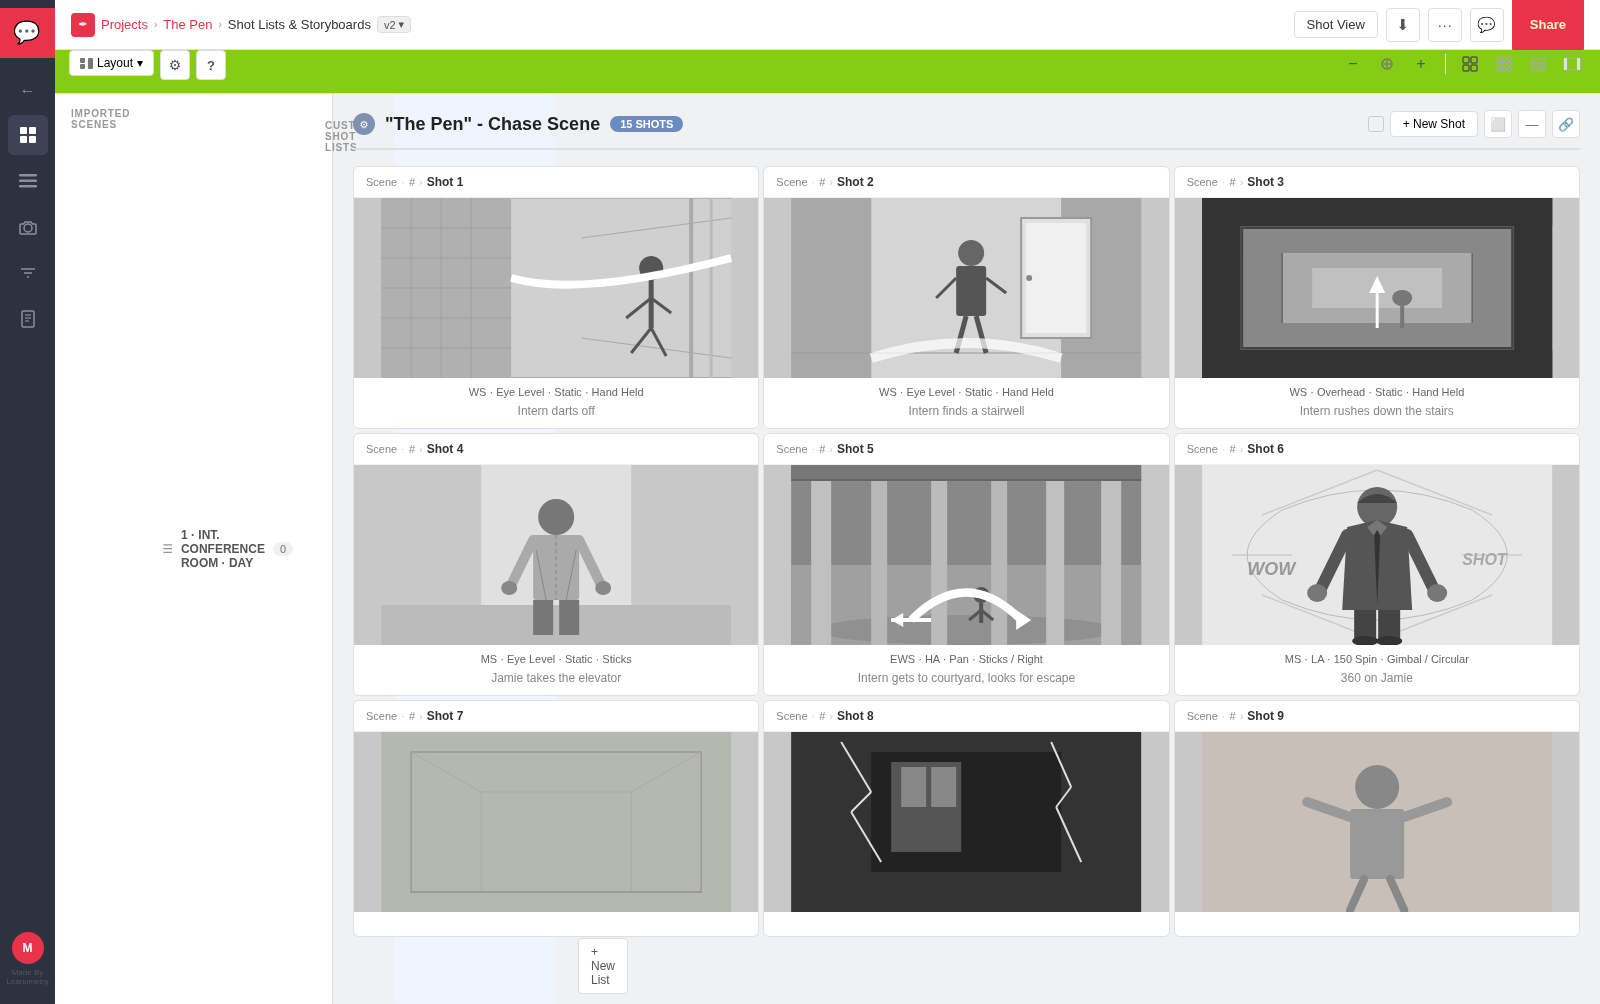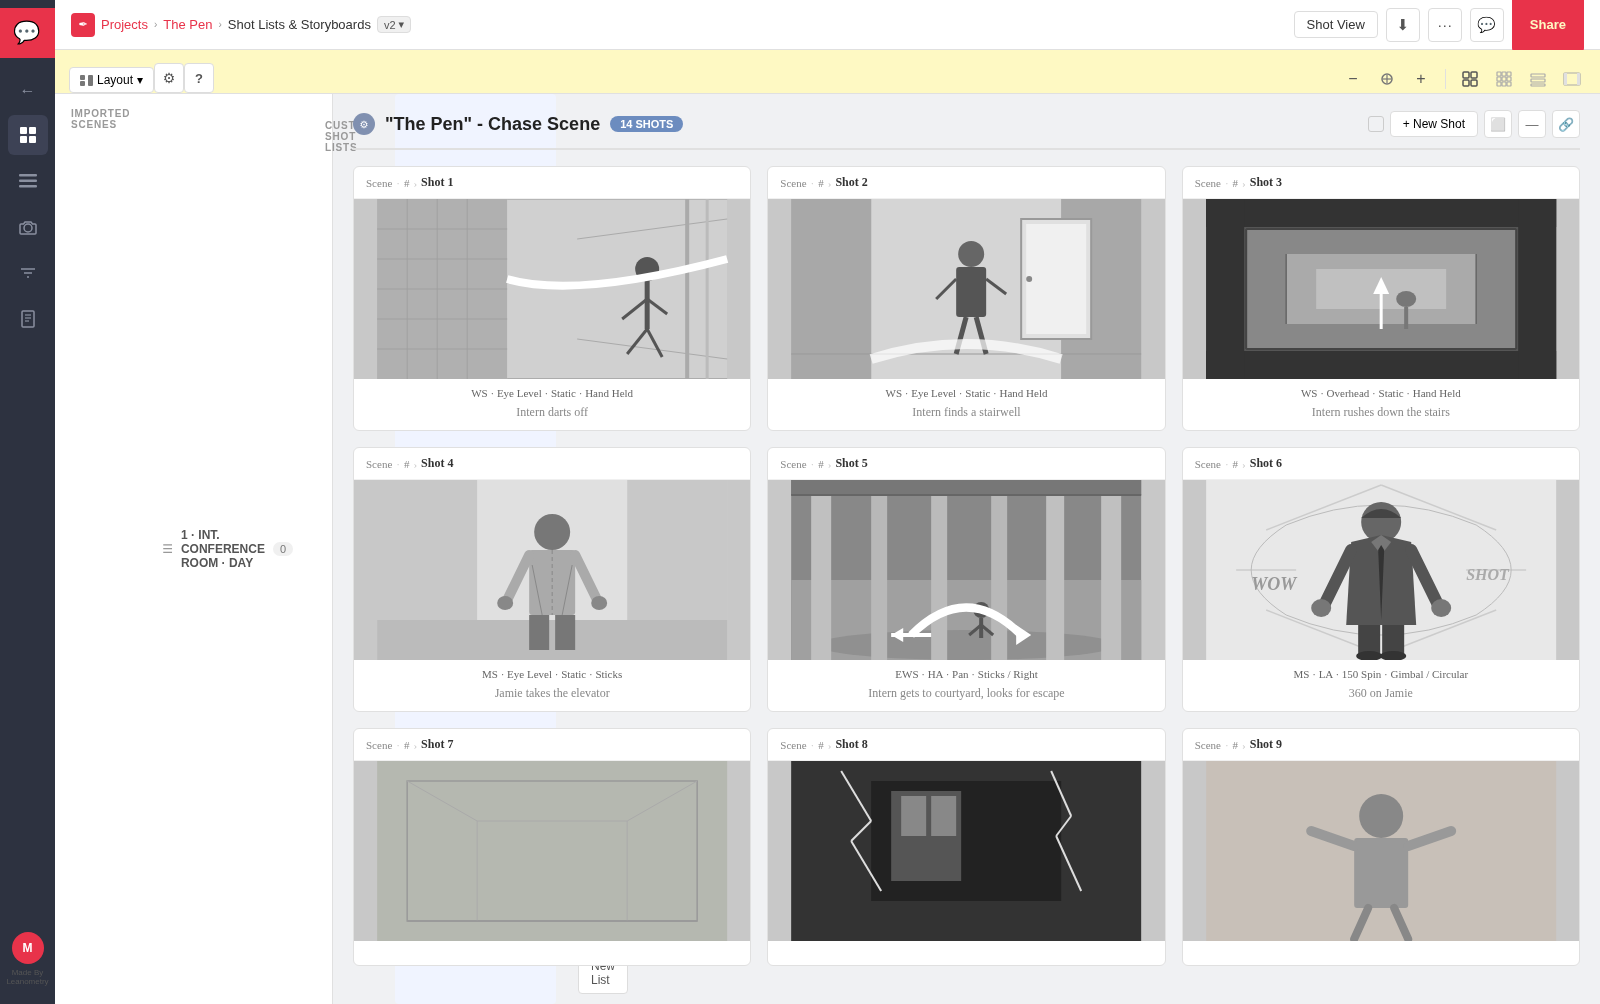--- a/index.html
+++ b/index.html
@@ -154,27 +154,28 @@
       border: none;
       border-radius: 4px;
       padding: 20px 18px;
       font-size: 13px;
       font-weight: 600;
       cursor: pointer;
     }
 
     
     .toolbar-row {
-      background: #fef9c3;
+      background: #84cc16;
       height: 44px;
       display: flex;
-      align-items: flex-end;
+      align-items: flex-start;
       padding: 0 14px;
       border-bottom: 1px solid #e0e0e0;
       flex-shrink: 0;
+      gap: 6px;
     }
     .btn-layout {
       border: 1px solid #ddd;
       background: #fff;
       border-radius: 4px;
       padding: 5px 10px;
       font-size: 12px;
       cursor: pointer;
       display: flex;
       align-items: center;
@@ -385,22 +386,21 @@
       height: 16px;
       border: 1.5px solid #ccc;
       border-radius: 3px;
       cursor: pointer;
     }
 
     
     .shots-grid {
       display: grid;
       grid-template-columns: repeat(3, 1fr);
-      gap: 16px;
-      font-family: Liberation Serif, serif;
+      gap: 4px;
     }
     .shot-card {
       background: #fff;
       border: 1px solid #e0e0e0;
       border-radius: 6px;
       overflow: hidden;
       cursor: pointer;
     }
     .shot-card-header {
       display: flex;
@@ -608,21 +608,21 @@
       <div class="panel-bottom">
         <button class="btn-new-list">+ New List</button>
       </div>
     </div>
 
     <div class="shots-main">
 
       <div class="scene-header">
         <div class="scene-icon-circle">⚙</div>
         <span class="scene-title">"The Pen" - Chase Scene</span>
-        <span class="shots-count-badge">14 SHOTS</span>
+        <span class="shots-count-badge">15 SHOTS</span>
         <div class="scene-header-right">
           <div class="checkbox-empty"></div>
           <button class="btn-new-shot">+ New Shot</button>
           <button class="btn-icon-small">⬜</button>
           <button class="btn-icon-small">—</button>
           <button class="btn-icon-small">🔗</button>
         </div>
       </div>
 
       <div class="shots-grid">

